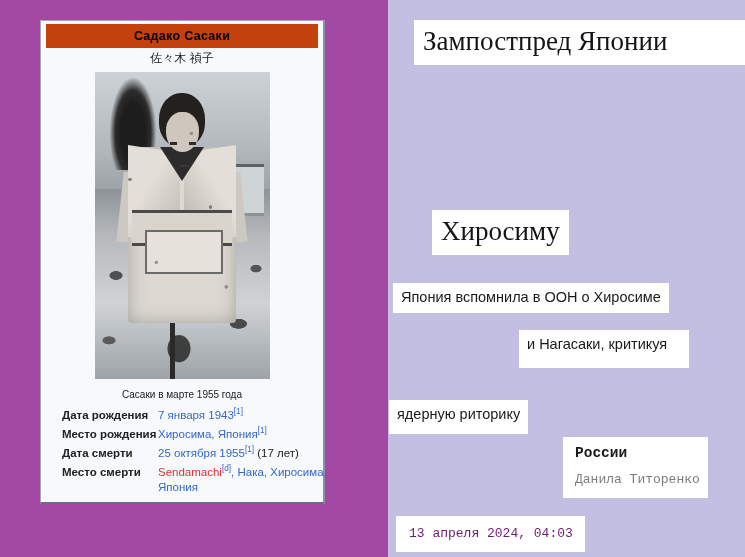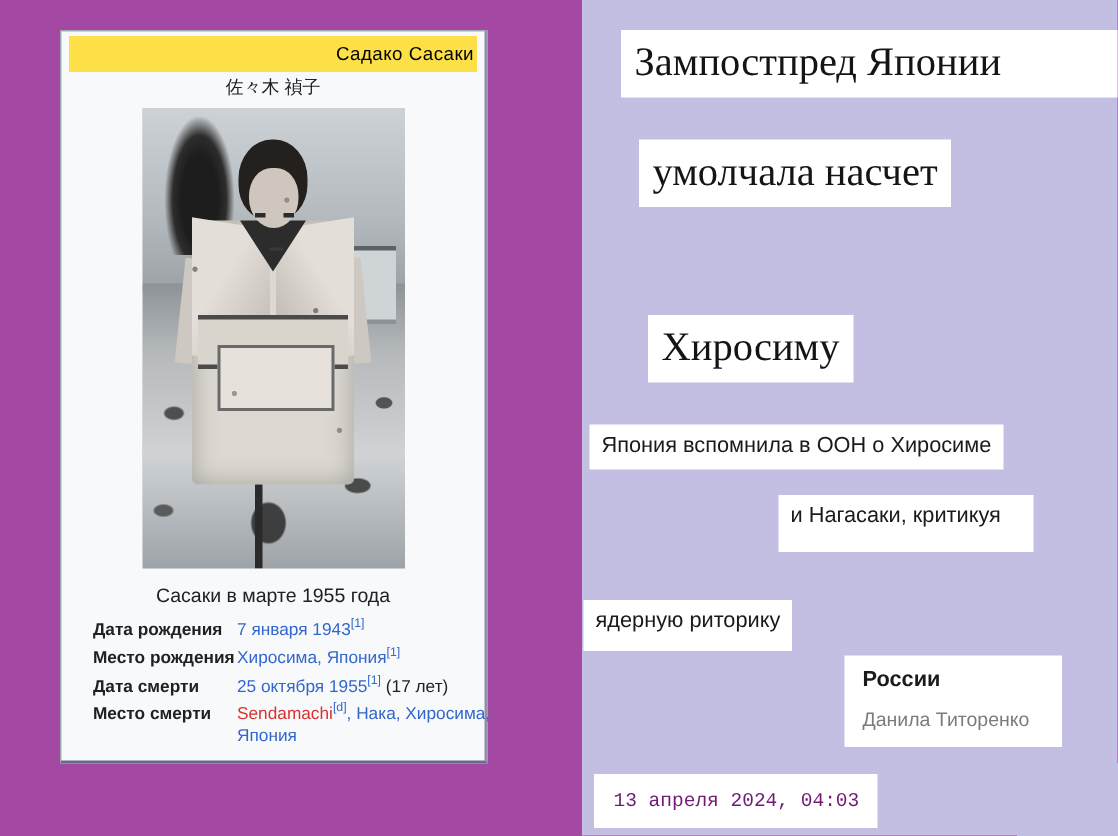--- a/index.html
+++ b/index.html
@@ -20,35 +20,35 @@
     background:#f8f9fa;
     border:1px solid #a2a9b1;
     border-right:2px solid #8f8fa8;
     border-bottom:2px solid #6a6a8a;
     box-sizing:border-box;
     padding:3px 5px 6px 5px;
     font-size:11.5px;color:#202122;
     line-height:1.30;
   }
   #ib-title{
-    background:#fde047;color:#000;
-    font-weight:normal;font-size:12.5px;
-    text-align:right;padding:4px 2px 4px 2px;
+    background:#c2410c;color:#000;
+    font-weight:bold;font-size:12.5px;
+    text-align:center;padding:4px 2px 4px 2px;
     letter-spacing:.3px;
   }
   #ib-subtitle{
     text-align:center;font-size:12px;padding:3px 0 5px 0;color:#202122;
   }
   #ib-photo-wrap{text-align:center;padding-bottom:2px;}
   #ib-photo{
     width:175px;height:307px;display:inline-block;position:relative;
     overflow:hidden;background:#b9bdc1;
   }
   #ib-caption{
-    text-align:center;font-size:13px;padding:3px 0 5px 0;color:#202122;
+    text-align:center;font-size:10px;padding:3px 0 5px 0;color:#202122;
   }
   table.ib-rows{width:100%;border-collapse:collapse;font-size:11.5px;margin-left:16px;}
   table.ib-rows td{vertical-align:top;padding:2px 0 2px 0;}
   td.ib-label{font-weight:bold;width:96px;padding-right:6px;color:#202122;}
   td.ib-value{color:#3366cc;}
   .lnk{color:#3366cc;}
   .lnk-red{color:#d73333;}
   .plain{color:#202122;}
   sup{font-size:8.2px;vertical-align:super;line-height:0;}
 
@@ -120,21 +120,21 @@
     font-family:"Liberation Serif", serif;
     font-size:27px;line-height:1.0;padding:8px 9px 10px 9px;
     color:#141414;
   }
   .cap.small{
     font-family:"Liberation Sans", sans-serif;
     font-size:14.5px;line-height:1.0;padding:7px 8px 8px 8px;
     color:#1a1a1a;
   }
   .cap.src{
-    font-family:Liberation Sans, sans-serif;
+    font-family:Liberation Mono, monospace;
     padding:9px 10px 11px 12px;line-height:1.05;
   }
   .src-title{font-size:14.5px;font-weight:bold;color:#1a1a1a;display:block;}
   .src-author{font-size:13px;color:#7b7b7b;display:block;margin-top:12px;}
   .cap.ts{
     font-family:Liberation Mono, monospace;
     font-size:13px;color:#701a75;padding:10px 12px 11px 13px;
   }
 </style>
 </head>
@@ -205,21 +205,20 @@
       </tbody>
     </table>
 
   </div>
 </div>
 
 <div id="right-stage">
 
   <div class="cap big" style="left:26px;top:20px;right:-4px;">Зампостпред Японии</div>
 
-  <div class="cap big" style="left:38px;top:93px;">умолчала насчет</div>
 
 
   <div class="cap big" style="left:44px;top:210px;">Хиросиму</div>
 
   <div class="cap small" style="left:5px;top:283px;">Япония вспомнила в ООН о Хиросиме</div>
 
   <div class="cap small" style="left:131px;top:330px;padding-right:22px;padding-bottom:16px;">и Нагасаки, критикуя</div>
 
   <div class="cap small" style="left:1px;top:390px;padding-bottom:12px;margin-top:10px;">ядерную риторику</div>
 

